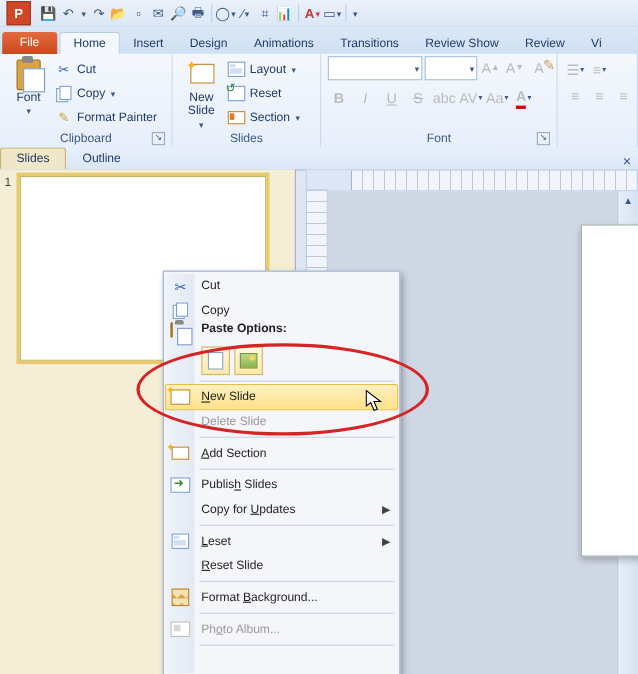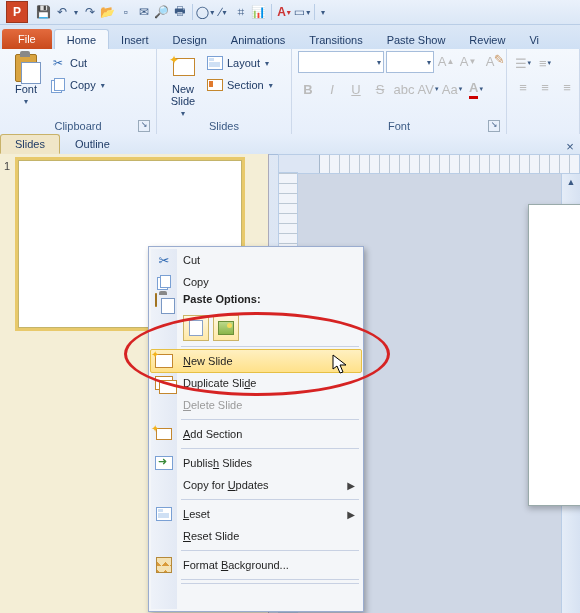--- a/index.html
+++ b/index.html
@@ -169,21 +169,21 @@
   </div>
 </div>
 
 <div class="tabstrip">
   <div class="tab file">File</div>
   <div class="tab active">Home</div>
   <div class="tab">Insert</div>
   <div class="tab">Design</div>
   <div class="tab">Animations</div>
   <div class="tab">Transitions</div>
-  <div class="tab">Paste Show</div>
+  <div class="tab">Review Show</div>
   <div class="tab">Review</div>
   <div class="tab">Vi</div>
 </div>
 
 <div class="ribbon">
 
   <div class="group" style="width:144px">
     <div class="group-body">
       <div class="bigbtn">
         <div class="ic">
@@ -201,20 +201,24 @@
           <span class="ic scissors"></span>
           <span>Cut</span>
         </div>
         <div class="smbtn">
           <span class="ic">
               <span class="copyic"></span>
             </span>
           <span>Copy</span>
           <span class="ddc">▾</span>
         </div>
+        <div class="smbtn">
+          <span class="ic brush"></span>
+          <span>Format Painter</span>
+        </div>
       </div>
     </div>
     <div class="group-label"><span>Clipboard</span><span class="launcher">↘</span></div>
   </div>
 
   <div class="group" style="width:122px">
     <div class="group-body">
       <div class="bigbtn">
         <div class="ic">
             <div class="ic-newslide">
@@ -229,20 +233,26 @@
       <div class="stackcol">
         <div class="smbtn">
           <span class="ic">
               <span class="layout-ic"></span>
             </span>
           <span>Layout</span>
             <span class="ddc">▾</span>
         </div>
         <div class="smbtn">
           <span class="ic">
+              <span class="reset-ic"></span>
+            </span>
+          <span>Reset</span>
+        </div>
+        <div class="smbtn">
+          <span class="ic">
               <span class="section-ic"></span>
             </span>
           <span>Section</span>
             <span class="ddc">▾</span>
         </div>
       </div>
     </div>
     <div class="group-label">Slides</div>
   </div>
 
@@ -356,26 +366,20 @@
       </div>
   </div>
   <div class="msep"></div>
 
   <div class="mi hl">
     <span class="mic">
         <span class="ic-slidetiny spark"></span>
       </span>
     <span><span class="u">N</span><span>ew Slide</span></span>
   </div>
-  <div class="mi">
-    <span class="mic">
-        <span class="ic-slidetiny dup"></span>
-      </span>
-    <span><span>Duplicate Sli</span><span class="u">d</span><span>e</span></span>
-  </div>
   <div class="mi dis">
     <span><span class="u">D</span><span>elete Slide</span></span>
   </div>
   <div class="msep"></div>
 
   <div class="mi">
     <span class="mic">
         <span class="ic-sectiontiny spark"></span>
       </span>
     <span><span class="u">A</span><span>dd Section</span></span>
@@ -407,20 +411,26 @@
   <div class="msep"></div>
 
   <div class="mi">
     <span class="mic">
         <span class="ic-formatbg"></span>
       </span>
     <span><span>Format </span><span class="u">B</span><span>ackground...</span></span>
   </div>
   <div class="msep"></div>
 
+  <div class="mi dis">
+    <span class="mic">
+        <span class="ic-photo"></span>
+      </span>
+    <span><span>Ph</span><span class="u">o</span><span>to Album...</span></span>
+  </div>
   <div class="msep"></div>
 
   <div class="mi">
     
     
   </div>
 </div>
 
 <div class="annotation"></div>
 

